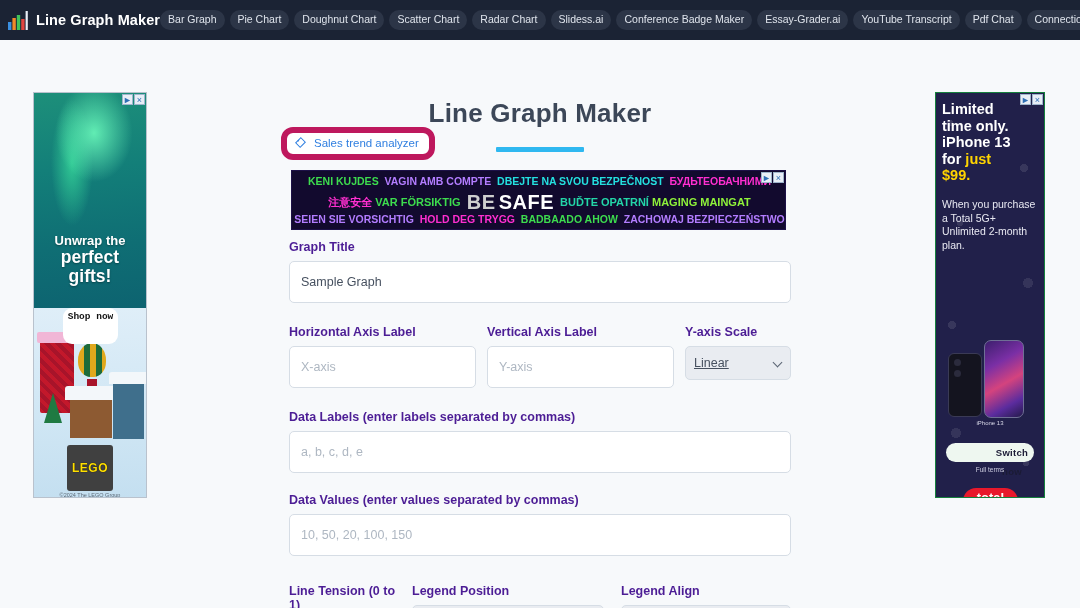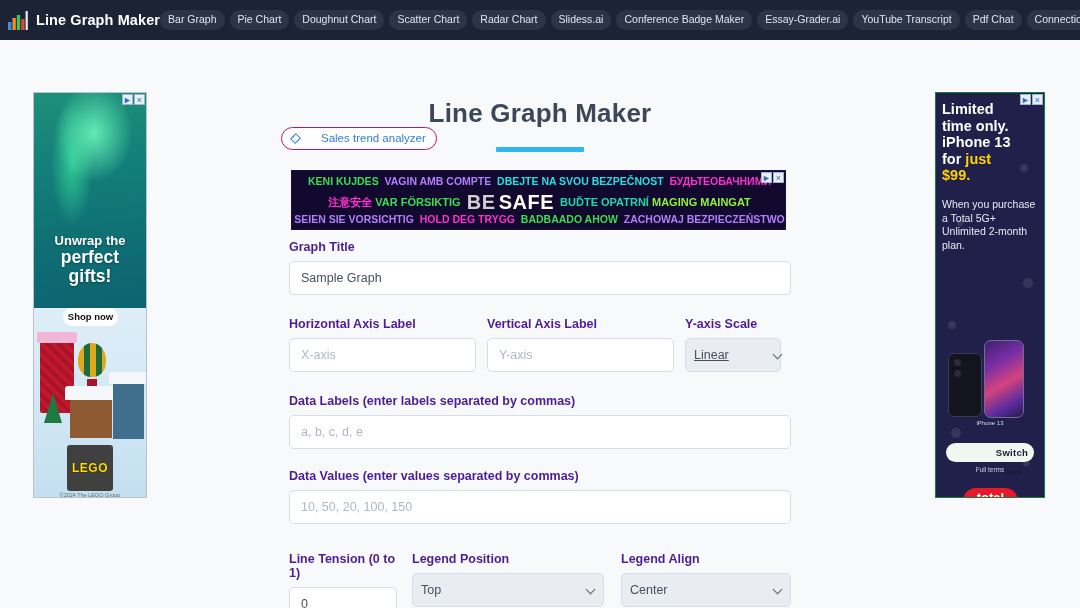--- a/index.html
+++ b/index.html
@@ -82,24 +82,25 @@
       linear-gradient(175deg, #1d8f7a 0%, #137f79 35%, #0f6e74 70%, #0d6370 100%);
   }
   .la-txt {
     position: absolute; left: 0; width: 112px; top: 140px;
     text-align: center; color: #fff; text-shadow: 0 1px 2px rgba(0,0,0,.35);
   }
   .la-txt .l1 { font-size: 13px; font-weight: 600; line-height: 15px; }
   .la-txt .l2 { font-size: 17.5px; font-weight: bold; line-height: 19px; }
   .la-shop {
     position: absolute; left: 29px; top: 215px;
-    width: 55px; height: 18px; border-radius: 9px;
+    width: 55px; height: 36px; border-radius: 9px;
     background: #fff; color: #111;
     font-size: 9.5px; font-weight: bold; text-align: center; line-height: 18px;
     cursor: pointer;
+    font-family: Liberation Mono, monospace;
   }
   .la-snow {
     position: absolute; left: 0; top: 215px; width: 112px; height: 190px;
     background: linear-gradient(180deg, #dfeef8 0%, #cfe6f4 60%, #c4dff0 100%);
   }
   .la-gift {
     position: absolute; left: 6px; top: 248px; width: 34px; height: 72px;
     background: repeating-linear-gradient(45deg,#c3182b 0 4px,#a8142a 4px 8px);
     border-radius: 2px;
   }
@@ -219,22 +220,22 @@
     font-size: 26px; font-weight: bold;
     margin-top: 58px;
     letter-spacing: .2px;
   }
   .title-underline {
     width: 88px; height: 5px; background: #2fb8f0;
     margin: 18px auto 0 auto; border-radius: 1px;
   }
   .badge {
     position: absolute; left: 281px; top: 87px;
-    display: inline-flex; align-items: center; gap: 20px;
-    border: 1px solid #be185d; border-radius: 12px;
+    display: inline-flex; align-items: flex-start; gap: 8px;
+    border: 6px solid #be185d; border-radius: 12px;
     background: #ffffff;
     padding: 4px 10px 5px 8px;
     color: #2f7fe0; font-size: 11.5px;
     cursor: pointer;
   }
   .badge svg { display:block; }
 
   
   .banner {
     position: absolute; left: 291px; top: 130px;
@@ -258,21 +259,21 @@
   .c-grey   { color:#cfcfcf; } .c-purple{color:#b37dff;}
   .c-teal   { color:#23d6a8;margin-top:8px; }
 
   
   .form { position: absolute; left: 289px; top: 200px; width: 502px; }
   .fld-label {
     color: #4c1d95; font-size: 12.5px; font-weight: bold;
     margin-bottom: 7px; display:block;
   }
   .txt {
-    width: 100%; height: 34px;
+    width: 100%; height: 42px;
     border: 1px solid #d6dde5; border-radius: 5px;
     background: #ffffff; color: #46505f;
     font-size: 12.5px; padding: 0 11px;
     font-family: "Liberation Sans", sans-serif;
     outline: none;
   }
   .txt::placeholder { color: #aeb7c2; }
   .sel {
     height: 34px;
     border: 1px solid #d6dde5; border-radius: 5px;
@@ -423,21 +424,21 @@
           <label class="fld-label">Horizontal Axis Label</label>
           <input class="txt" type="text" placeholder="X-axis" style="">
         </div>
         <div style="width:187px; margin-left:11px;">
           <label class="fld-label">Vertical Axis Label</label>
           <input class="txt" type="text" placeholder="Y-axis" style="">
         </div>
         <div style="width:106px; margin-left:11px;">
           <label class="fld-label">Y-axis Scale</label>
           <div class="sel-wrap">
-            <select class="sel" style="width:96px;text-decoration:underline;">
+            <select class="sel" style="width:106px;text-decoration:underline;">
               <option>Linear</option>
             </select>
             <span class="chev"></span>
           </div>
         </div>
       </div>
 
       <div class="mt-22">
         <label class="fld-label">Data Labels (enter labels separated by commas)</label>
         <input class="txt" type="text" placeholder="a, b, c, d, e" style="">

